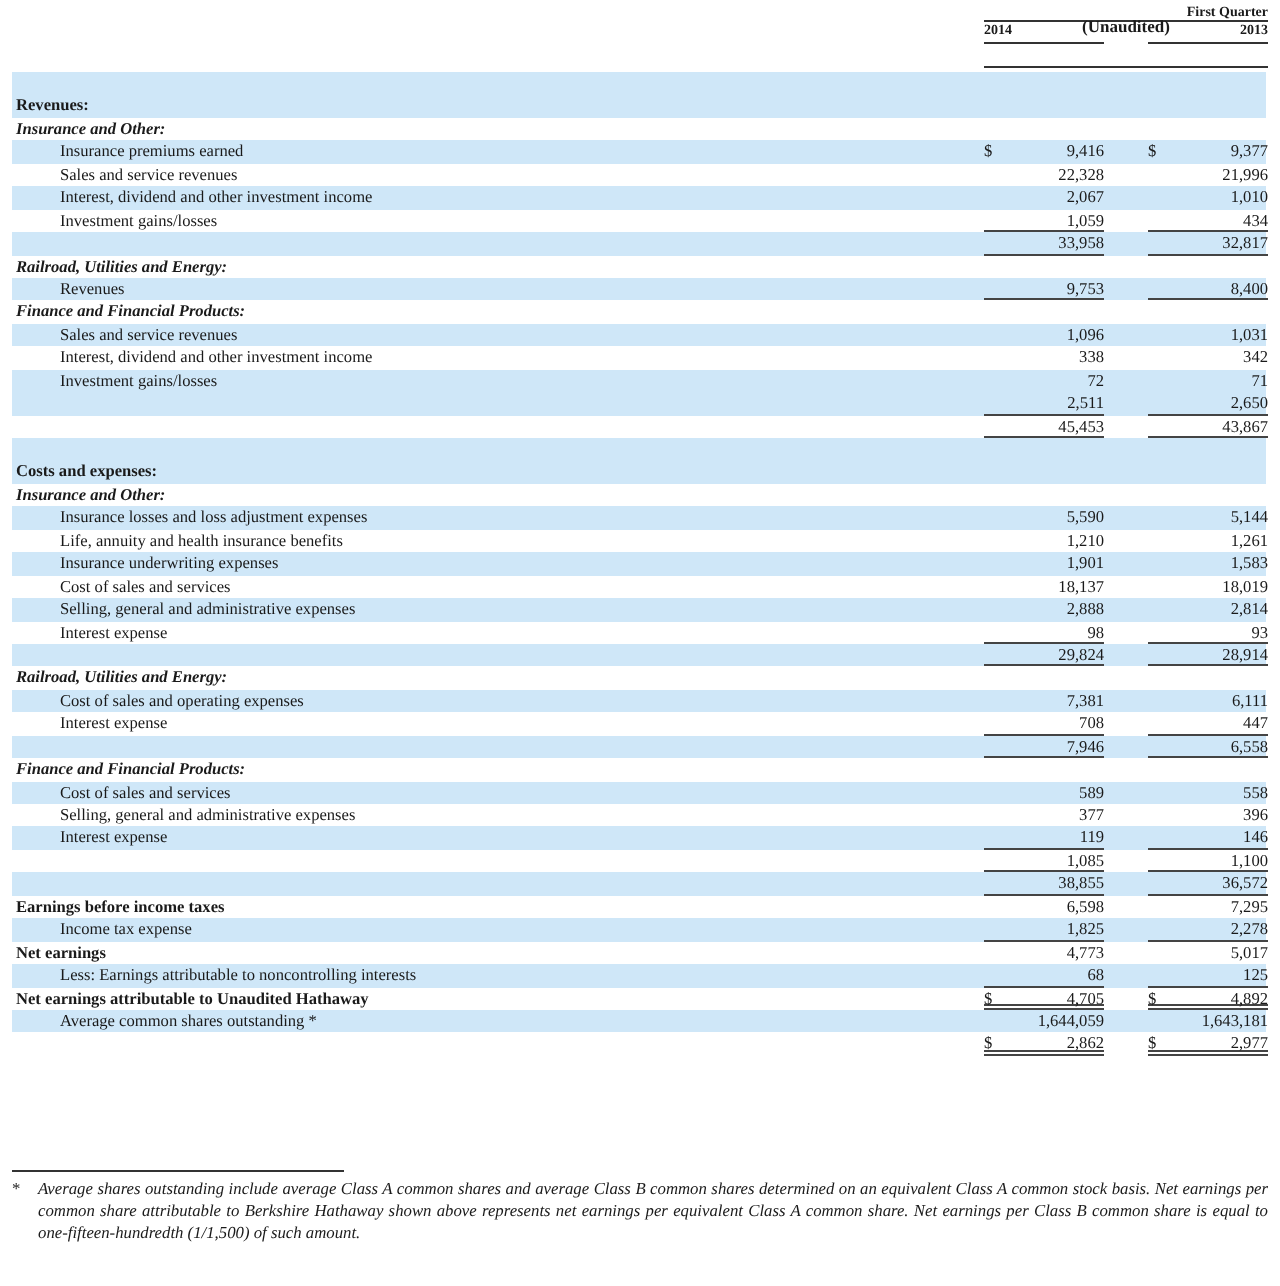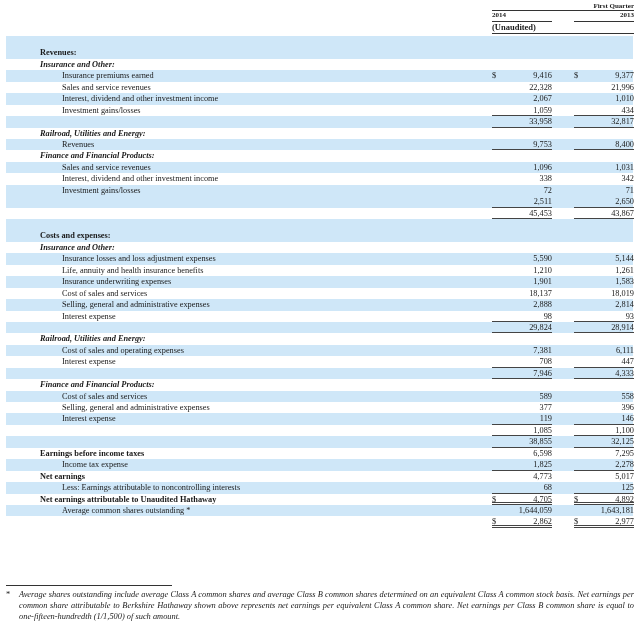--- a/index.html
+++ b/index.html
@@ -6,27 +6,27 @@
   body { width: 640px; height: 643px; overflow: hidden; position: relative;
          font-family: "Liberation Serif", "DejaVu Serif", serif; color: #1a1a1a; }
   .hdr { position: absolute; top: 0; left: 0; width: 640px; height: 34px; }
   .hdr .fq { position: absolute; left: 492px; width: 142px; top: 2px; text-align: right;
              font-size: 7px; font-weight: bold; }
   .hdr .fq-line { position: absolute; left: 492px; width: 142px; top: 10px; border-top: 1px solid #333; }
   .hdr .y14 { position: absolute; left: 492px; width: 60px; top: 11px; text-align: left; font-size: 7px; font-weight: bold; }
   .hdr .y13 { position: absolute; left: 574px; width: 60px; top: 11px; text-align: right; font-size: 7px; font-weight: bold; }
   .hdr .l14 { position: absolute; left: 492px; width: 60px; top: 21px; border-top: 1px solid #333; }
   .hdr .l13 { position: absolute; left: 574px; width: 60px; top: 21px; border-top: 1px solid #333; }
-  .hdr .unaud { position: absolute; left: 492px; width: 142px; top: 22px; text-align: left; font-size: 8.5px; font-weight: bold; }
+  .hdr .unaud { position: absolute; left: 492px; width: 142px; top: 8px; text-align: center; font-size: 8.5px; font-weight: bold; }
   .hdr .l-unaud { position: absolute; left: 492px; width: 142px; top: 33px; border-top: 1px solid #333; }
 
   .tbl { position: absolute; left: 6px; top: 36px; width: 627px; }
   .row { position: relative; height: 11.45px; line-height: 11.45px; font-size: 8.3px; white-space: nowrap; }
   .row.blue { background: #cfe7f8; }
-  .row .lbl { position: absolute; left: 2px; margin-left: 32px; }
+  .row .lbl { position: absolute; left: 2px; }
   .row.indent .lbl { left: 24px; }
   .row.bold .lbl { font-weight: bold; }
   .row.italic .lbl { font-weight: bold; font-style: italic; }
   .row.spacer { height: 11.45px; }
   .cell { position: absolute; top: 0; height: 11.45px; width: 60px; }
   .cell.c14 { left: 486px; }
   .cell.c13 { left: 568px; }
   .cell .dol { position: absolute; left: 0; }
   .cell .val { position: absolute; right: 0; }
   .cell.ul { border-bottom: 1px solid #444; height: 10.45px; }
@@ -251,21 +251,21 @@
       </div>
       <div class="cell c13 ul">
         <span class="val">447</span>
       </div>
     </div>
     <div class="row spacer blue">
       <div class="cell c14 ul">
         <span class="val">7,946</span>
       </div>
       <div class="cell c13 ul">
-        <span class="val">4,333</span>
+        <span class="val">6,558</span>
       </div>
     </div>
     <div class="row italic">
       <span class="lbl">Finance and Financial Products:</span>
     </div>
     <div class="row indent blue">
       <span class="lbl">Cost of sales and services</span>
       <div class="cell c14">
         <span class="val">589</span>
       </div>
@@ -297,21 +297,21 @@
       </div>
       <div class="cell c13 ul">
         <span class="val">1,100</span>
       </div>
     </div>
     <div class="row spacer blue">
       <div class="cell c14 ul">
         <span class="val">38,855</span>
       </div>
       <div class="cell c13 ul">
-        <span class="val">32,125</span>
+        <span class="val">36,572</span>
       </div>
     </div>
     <div class="row bold">
       <span class="lbl">Earnings before income taxes</span>
       <div class="cell c14">
         <span class="val">6,598</span>
       </div>
       <div class="cell c13">
         <span class="val">7,295</span>
       </div>

